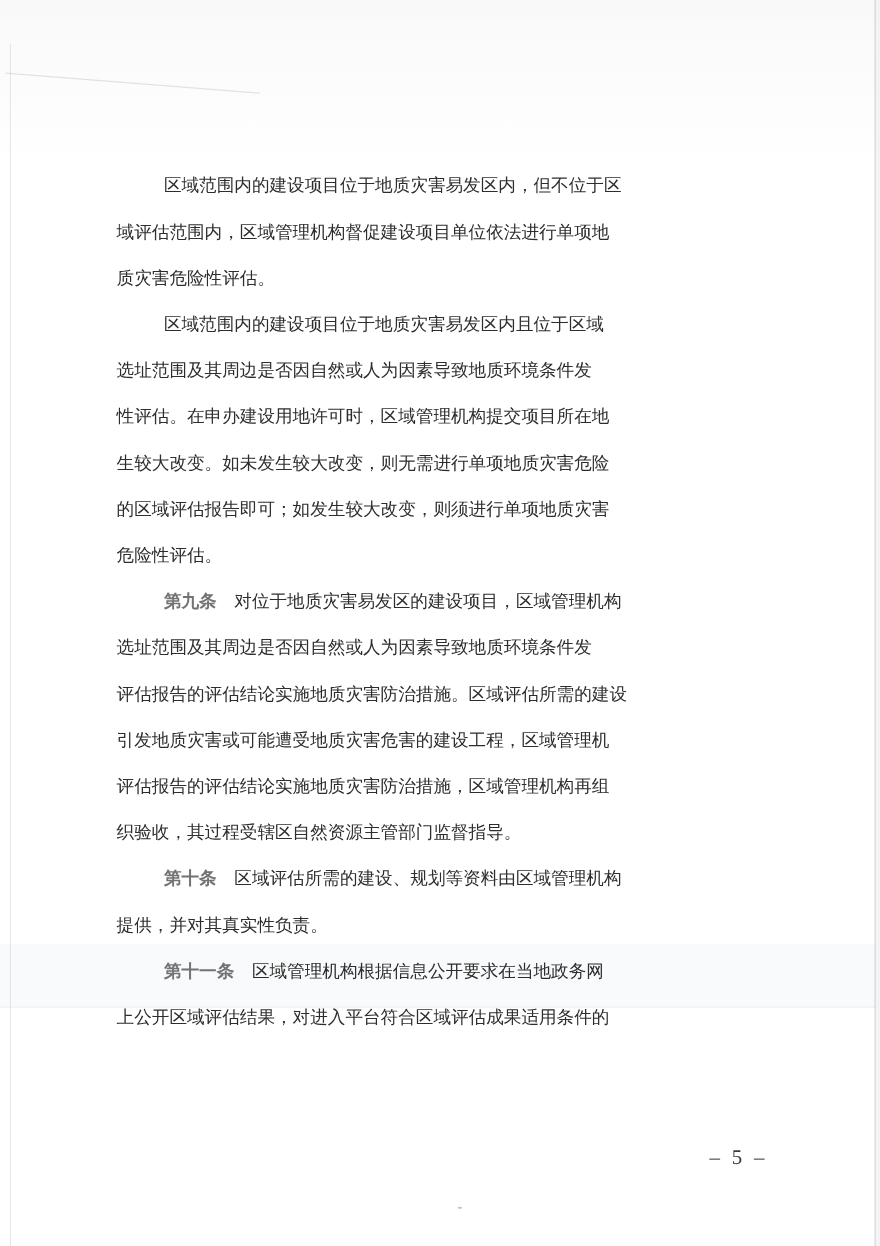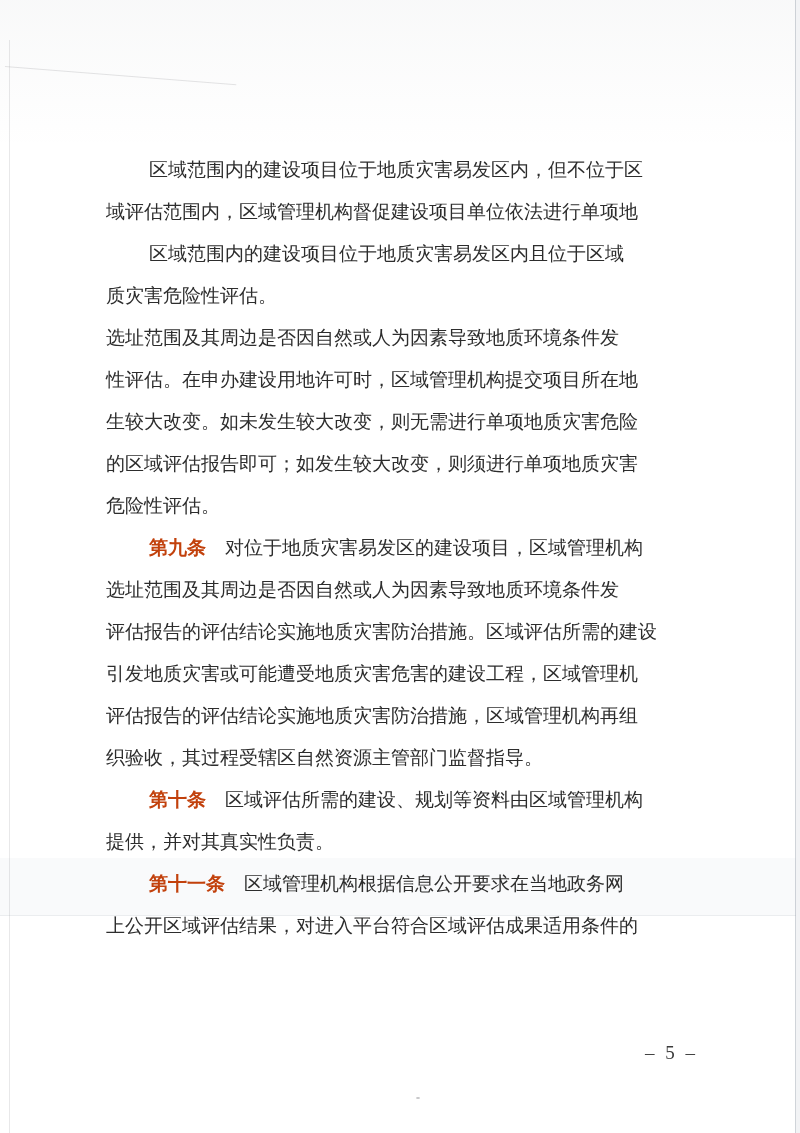--- a/index.html
+++ b/index.html
@@ -70,27 +70,27 @@
 
   .text-block {
     position: absolute;
     left: 106px;
     top: 149px;
     width: 606px;
   }
   .line {
     height: 42px;
     line-height: 42px;
-    font-size: 19px;
+    font-size: 16px;
     color: #2d2d2d;
     white-space: nowrap;
     letter-spacing: 0;
   }
   .line.indent { text-indent: 43px; }
-  .seg-bold { font-weight: 700; color: #c2410c; }
+  .seg-bold { font-weight: 700; color: #737373; }
 
   .page-number {
     position: absolute;
     top: 1040px;
     right: 102px;
     font-size: 19px;
     color: #3a3a3a;
     letter-spacing: 3px;
     line-height: 26px;
   }
@@ -104,22 +104,22 @@
   <div class="streak"></div>
   <div class="edge-left"></div>
   <div class="edge-right-strip"></div>
   <div class="edge-right-line"></div>
   <div class="speck speck-a"></div>
   <div class="speck speck-b"></div>
 
   <div class="text-block">
       <div class="line indent"><span>区域范围内的建设项目位于地质灾害易发区内，但不位于区</span></div>
       <div class="line"><span>域评估范围内，区域管理机构督促建设项目单位依法进行单项地</span></div>
+      <div class="line"><span>质灾害危险性评估。</span></div>
       <div class="line indent"><span>区域范围内的建设项目位于地质灾害易发区内且位于区域</span></div>
-      <div class="line"><span>质灾害危险性评估。</span></div>
       <div class="line"><span>选址范围及其周边是否因自然或人为因素导致地质环境条件发</span></div>
       <div class="line"><span>性评估。在申办建设用地许可时，区域管理机构提交项目所在地</span></div>
       <div class="line"><span>生较大改变。如未发生较大改变，则无需进行单项地质灾害危险</span></div>
       <div class="line"><span>的区域评估报告即可；如发生较大改变，则须进行单项地质灾害</span></div>
       <div class="line"><span>危险性评估。</span></div>
       <div class="line indent"><span class="seg-bold">第九条</span><span>　对位于地质灾害易发区的建设项目，区域管理机构</span></div>
       <div class="line"><span>选址范围及其周边是否因自然或人为因素导致地质环境条件发</span></div>
       <div class="line"><span>评估报告的评估结论实施地质灾害防治措施。区域评估所需的建设</span></div>
       <div class="line"><span>引发地质灾害或可能遭受地质灾害危害的建设工程，区域管理机</span></div>
       <div class="line"><span>评估报告的评估结论实施地质灾害防治措施，区域管理机构再组</span></div>

